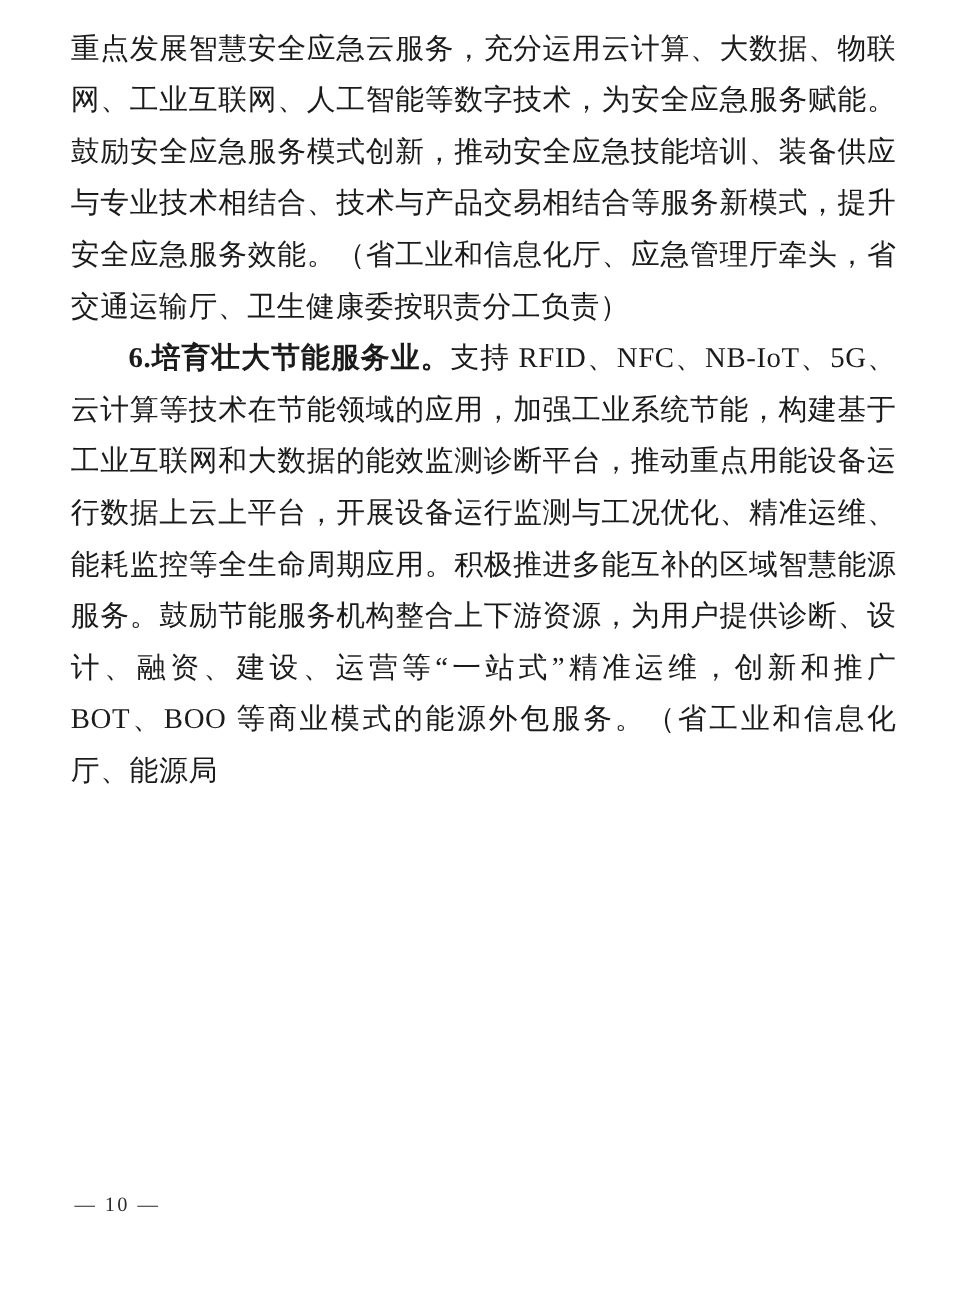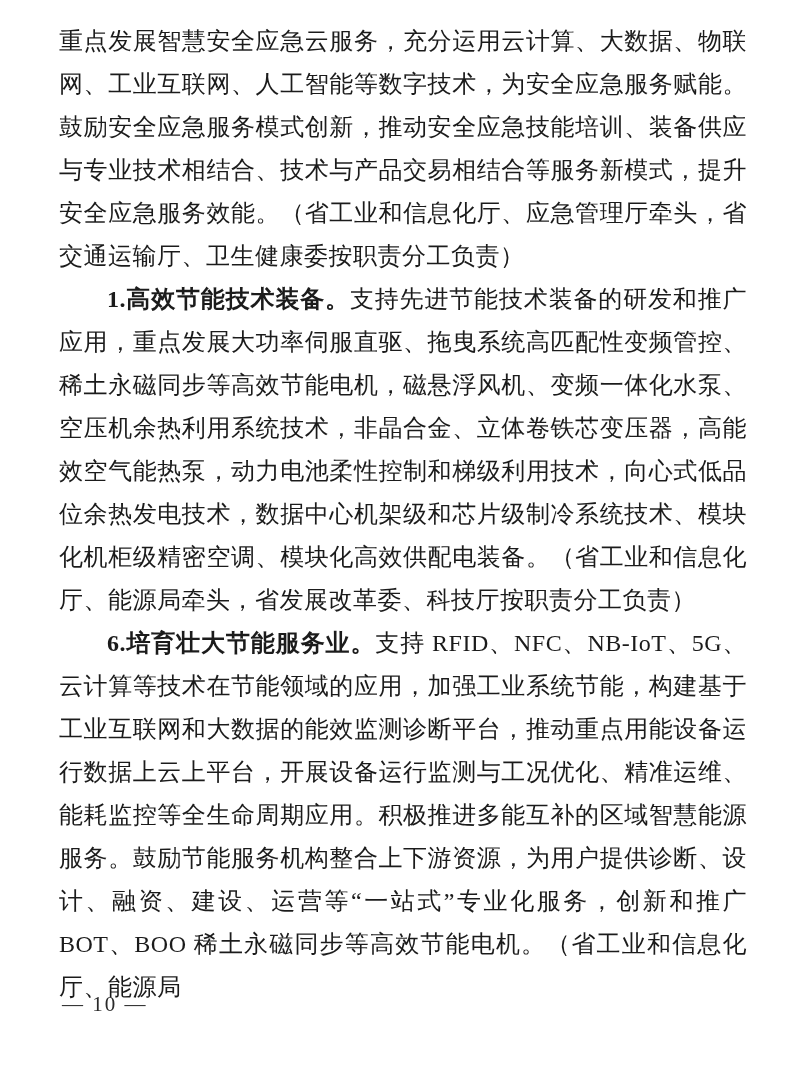--- a/index.html
+++ b/index.html
@@ -38,39 +38,36 @@
   .heading {
     font-weight: bold;
   }
   .lead {
     font-weight: bold;
   }
   .footer {
     position: absolute;
     left: 62px;
     bottom: 20px;
-    font-size: 21px;
+    font-size: 17px;
     line-height: 24px;
     color: #2a2a2a;
     letter-spacing: 2px;
     font-family: "Liberation Serif", "DejaVu Serif", serif;
   }
 </style>
 </head>
 <body>
 
 <div class="page">
   <div class="content">
     <p class="para no-indent">
       <span>重点发展智慧安全应急云服务，充分运用云计算、大数据、物联网、工业互联网、人工智能等数字技术，为安全应急服务赋能。鼓励安全应急服务模式创新，推动安全应急技能培训、装备供应与专业技术相结合、技术与产品交易相结合等服务新模式，提升安全应急服务效能。（省工业和信息化厅、应急管理厅牵头，省交通运输厅、卫生健康委按职责分工负责）</span>
     </p>
     <p class="para">
-      <span class="lead">1.高效节能技术装备。</span><span>支持先进节能技术装备的研发和推广应用，重点发展大功率伺服直驱、拖曳系统高匹配性变频管控、稀土永磁同步等高效节能电机，磁悬浮风机、变频一体化水泵、空压机余热利用系统技术，非晶合金、立体卷铁芯变压器，高能效空气能热泵，动力电池柔性控制和梯级利用技术，向心式低品位余热发电技术，数据中心机架级和芯片级制冷系统技术、模块化机柜级精密空调、模块化高效供配电装备。（省工业和信息化厅、能源局牵头，省发展改革委、科技厅按职责分工负责）</span>
-    </p>
-    <p class="para">
-      <span class="lead">6.培育壮大节能服务业。</span><span>支持 RFID、NFC、NB-IoT、5G、云计算等技术在节能领域的应用，加强工业系统节能，构建基于工业互联网和大数据的能效监测诊断平台，推动重点用能设备运行数据上云上平台，开展设备运行监测与工况优化、精准运维、能耗监控等全生命周期应用。积极推进多能互补的区域智慧能源服务。鼓励节能服务机构整合上下游资源，为用户提供诊断、设计、融资、建设、运营等“一站式”专业化服务，创新和推广 BOT、BOO 稀土永磁同步等高效节能电机。（省工业和信息化厅、能源局</span>
+      <span class="lead">6.培育壮大节能服务业。</span><span>支持 RFID、NFC、NB-IoT、5G、云计算等技术在节能领域的应用，加强工业系统节能，构建基于工业互联网和大数据的能效监测诊断平台，推动重点用能设备运行数据上云上平台，开展设备运行监测与工况优化、精准运维、能耗监控等全生命周期应用。积极推进多能互补的区域智慧能源服务。鼓励节能服务机构整合上下游资源，为用户提供诊断、设计、融资、建设、运营等“一站式”精准运维，创新和推广 BOT、BOO 等商业模式的能源外包服务。（省工业和信息化厅、能源局</span>
     </p>
   </div>
 
   <div class="footer">
     <span>— 10 —</span>
   </div>
 </div>
 
 </body></html>

